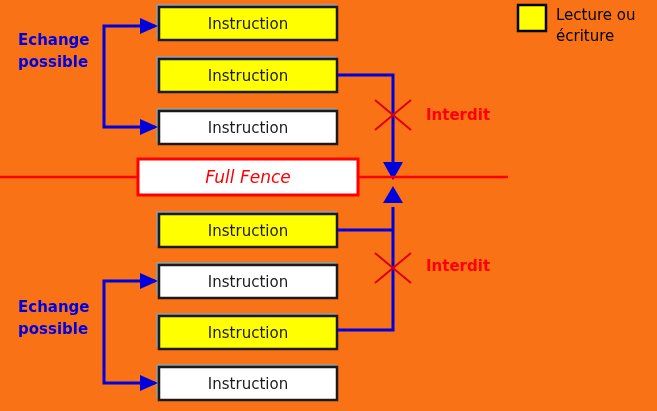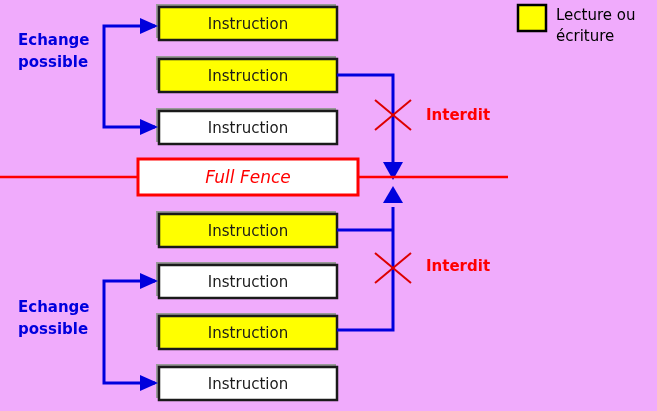--- a/index.html
+++ b/index.html
@@ -7,21 +7,21 @@
     padding: 0;
     background: #ffffff;
   }
   body {
     font-family: "DejaVu Sans", sans-serif;
   }
   #diagram-root {
     position: relative;
     width: 657px;
     height: 411px;
-    background: #f0abfc;
+    background: #f97316;
     overflow: hidden;
   }
   svg#diagram-canvas {
     position: absolute;
     left: 0;
     top: 0;
     width: 657px;
     height: 411px;
   }
   .instr-label {

